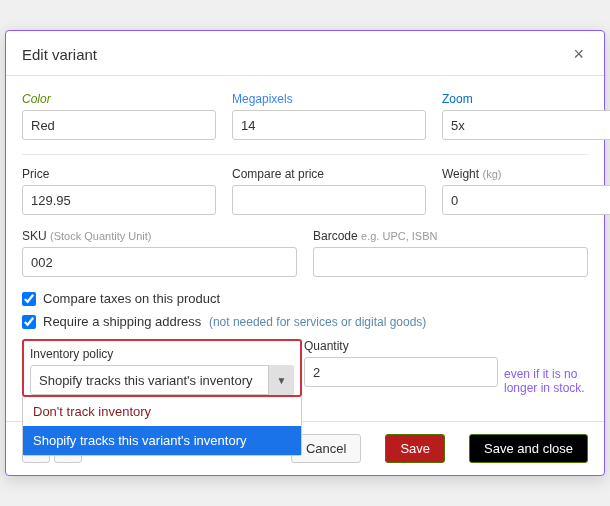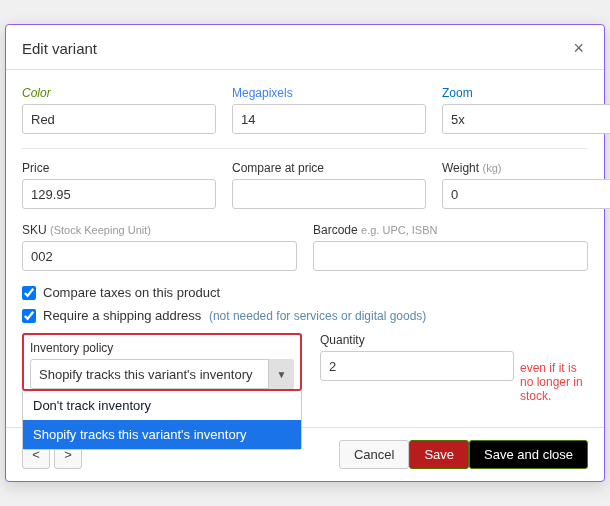--- a/index.html
+++ b/index.html
@@ -160,34 +160,34 @@
       width: 100%;
       background: #fff;
       border: 1px solid #ccc;
       border-top: none;
       z-index: 10;
       border-radius: 0 0 3px 3px;
     }
     .dropdown-item {
       padding: 7px 10px;
       font-size: 13px;
-      color: #0f172a;
+      color: #7f1d1d;
       cursor: pointer;
     }
     .dropdown-item.selected {
       background: #1a73e8;
       color: #fff;
     }
     .quantity-group {
       flex: 0 0 80px;
     }
     .inventory-note {
       flex: 1;
       font-size: 12px;
-      color: #ef4444;
+      color: #8b5cf6;
       padding-top: 28px;
       padding-left: 4px;
     }
     .dialog-footer {
       display: flex;
       align-items: center;
       justify-content: space-between;
       padding: 12px 16px;
       border-top: 1px solid #e0e0e0;
       margin-top: 16px;
@@ -204,21 +204,21 @@
       height: 28px;
       cursor: pointer;
       font-size: 13px;
       display: flex;
       align-items: center;
       justify-content: center;
       color: #444;
     }
     .footer-actions {
       display: flex;
-      gap: 0;
+      gap: 24px;
     }
     .btn {
       padding: 6px 14px;
       border-radius: 3px;
       font-size: 13px;
       cursor: pointer;
       border: 1px solid #ccc;
       background: #f8f8f8;
       color: #333;
     }
@@ -275,21 +275,21 @@
         <label class="form-label">
           <span>Weight</span> <span class="label-note">(kg)</span>
         </label>
         <input class="form-input" type="text" value="0" style="">
       </div>
     </div>
 
     <div class="form-row">
       <div class="form-group">
         <label class="form-label">
-          <span>SKU</span> <span class="label-note">(Stock Keeping Unit)</span>
+          <span>SKU</span> <span class="label-note">(Stock Quantity Unit)</span>
         </label>
         <input class="form-input" type="text" value="002" style="">
       </div>
       <div class="form-group">
         <label class="form-label">
           <span>Barcode</span> <span class="label-note">e.g. UPC, ISBN</span>
         </label>
         <input class="form-input" type="text" value="" style="">
       </div>
     </div>
@@ -318,21 +318,21 @@
             <div class="select-arrow">▼</div>
           </div>
           
           <div class="dropdown-list">
             <div class="dropdown-item">Don't track inventory</div>
             <div class="dropdown-item selected">Shopify tracks this variant's inventory</div>
           </div>
         </div>
       </div>
 
-      <div class="form-group quantity-group" style="padding-top:0;margin-left:16px;">
+      <div class="form-group quantity-group" style="padding-top:0;">
         <label class="form-label">Quantity</label>
         <input class="form-input" type="text" value="2" style="">
       </div>
 
       <div class="inventory-note">even if it is no longer in stock.</div>
     </div>
 
   </div>
 
   <div class="dialog-footer">

